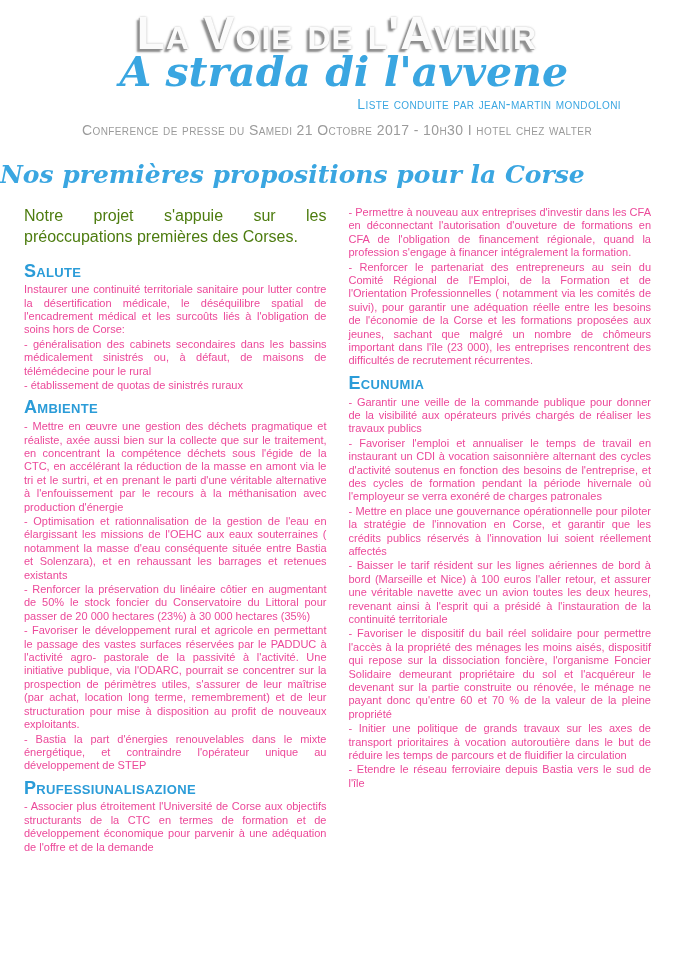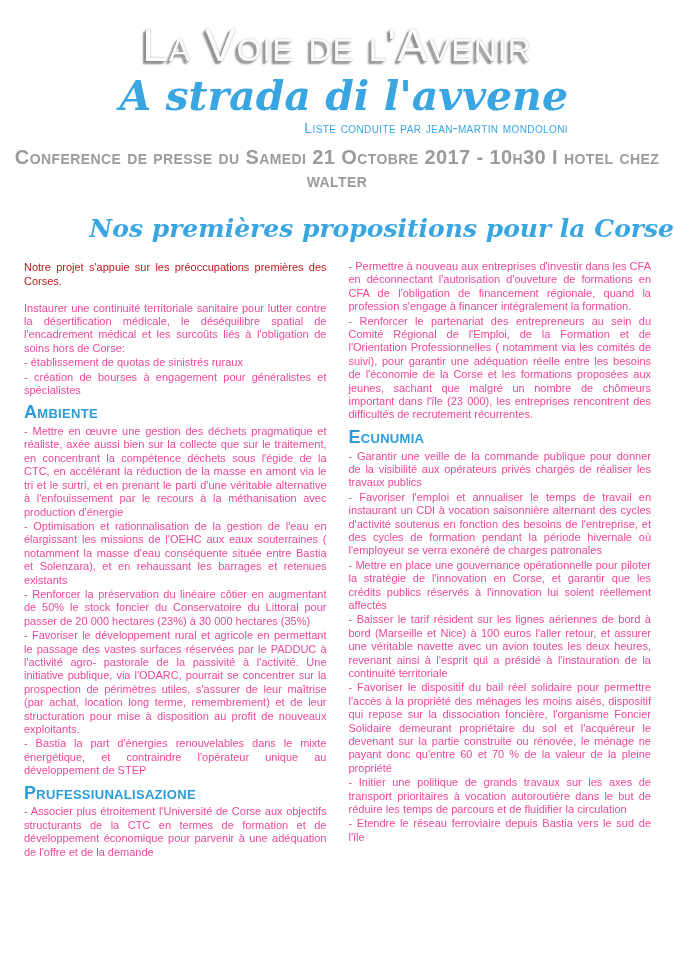--- a/index.html
+++ b/index.html
@@ -2,52 +2,52 @@
 <html lang="fr"><head>
 <meta charset="utf-8">
 <style>
   html,body{margin:0;padding:0;background:#ffffff;}
   body{width:674px;height:954px;font-family:"Liberation Sans",sans-serif;overflow:hidden;}
   .page{width:674px;height:954px;background:#fff;box-sizing:border-box;overflow:hidden;}
 
   
   .masthead{padding-top:10px;}
   .main-title{
-    margin:12px;text-align:center;
-    font-variant:small-caps;font-weight:400;
+    margin:0;text-align:center;
+    font-variant:small-caps;font-weight:700;
     font-size:46px;line-height:1.02;letter-spacing:1px;
     color:#fbfbfb;
     text-shadow:-3px 3px 2px #8d8d8d,-1px 1px 1px #a5a5a5,0 0 2px rgba(140,140,140,.65);
   }
   .script-sub{
     margin:-6px 0 0 0;text-align:right;padding-right:106px;
     font-family:"DejaVu Serif",serif;font-style:italic;font-weight:700;
     font-size:41px;line-height:1.05;color:#3aa6e1;
   }
   .liste-line{
-    margin:2px 0 0 0;text-align:right;padding-right:106px;
+    margin:2px 0 0 0;text-align:right;padding-right:53px;
     font-variant:small-caps;font-size:14px;letter-spacing:.4px;
     color:#3aa6e1;font-weight:400;
   }
   .conference{
     margin:10px 0 0 0;text-align:center;
-    font-variant:small-caps;font-size:20px;letter-spacing:.4px;
-    color:#9b9b9b;font-weight:700;
+    font-variant:small-caps;font-size:14px;letter-spacing:.4px;
+    color:#9b9b9b;font-weight:400;
   }
   .tagline{
-    margin:22px 0 0 0;text-align:right;
+    margin:22px 0 0 0;text-align:left;
     font-family:"DejaVu Serif",serif;font-style:italic;font-weight:700;
     font-size:25px;color:#3aa6e1;
   }
 
   
   .columns{display:flex;gap:22px;padding:17px 23px 0 24px;box-sizing:border-box;}
   .col{flex:1;min-width:0;}
   .intro{
-    font-size:11px;line-height:1.3;color:#b91c1c;
+    font-size:16px;line-height:1.3;color:#4d7c0f;
     text-align:justify;margin:0 0 13px 0;
   }
   .sec{
     font-variant:small-caps;font-weight:700;
     font-size:18px;line-height:1.15;letter-spacing:.3px;
     color:#2b9cd8;margin:5px 0 2px 0;
   }
   .para,.item{
     font-size:11px;line-height:1.22;color:#ec4899;
     text-align:justify;margin:0 0 1px 0;
@@ -62,23 +62,24 @@
     <h1 class="main-title">La Voie de l'Avenir</h1>
     <div class="script-sub">A strada di l'avvene</div>
     <div class="liste-line">Liste conduite par jean-martin mondoloni</div>
     <div class="conference">Conference de presse du Samedi 21 Octobre 2017 - 10h30 I hotel chez walter</div>
     <div class="tagline">Nos premières propositions pour la Corse</div>
   </div>
 
   <div class="columns">
     <div class="col" id="col-left">
         <p class="intro">Notre projet s'appuie sur les préoccupations premières des Corses.</p>
+        <h3 class="sec">Salute</h3>
         <p class="para">Instaurer une continuité territoriale sanitaire pour lutter contre la désertification médicale, le déséquilibre spatial de l'encadrement médical et les surcoûts liés à l'obligation de soins hors de Corse:</p>
+        <p class="item">- généralisation des cabinets secondaires dans les bassins médicalement sinistrés ou, à défaut, de maisons de télémédecine pour le rural</p>
         <p class="item">- établissement de quotas de sinistrés ruraux</p>
-        <p class="item">- création de bourses à engagement pour généralistes et spécialistes</p>
         <h3 class="sec">Ambiente</h3>
         <p class="item">- Mettre en œuvre une gestion des déchets pragmatique et réaliste, axée aussi bien sur la collecte que sur le traitement, en concentrant la compétence déchets sous l'égide de la CTC, en accélérant la réduction de la masse en amont via le tri et le surtri, et en prenant le parti d'une véritable alternative à l'enfouissement par le recours à la méthanisation avec production d'énergie</p>
         <p class="item">- Optimisation et rationnalisation de la gestion de l'eau en élargissant les missions de l'OEHC aux eaux souterraines ( notamment la masse d'eau conséquente située entre Bastia et Solenzara), et en rehaussant les barrages et retenues existants</p>
         <p class="item">- Renforcer la préservation du linéaire côtier en augmentant de 50% le stock foncier du Conservatoire du Littoral pour passer de 20 000 hectares (23%) à 30 000 hectares (35%)</p>
         <p class="item">- Favoriser le développement rural et agricole en permettant le passage des vastes surfaces réservées par le PADDUC à l'activité agro- pastorale de la passivité à l'activité. Une initiative publique, via l'ODARC, pourrait se concentrer sur la prospection de périmètres utiles, s'assurer de leur maîtrise (par achat, location long terme, remembrement) et de leur structuration pour mise à disposition au profit de nouveaux exploitants.</p>
         <p class="item">- Bastia la part d'énergies renouvelables dans le mixte énergétique, et contraindre l'opérateur unique au développement de STEP</p>
         <h3 class="sec">Prufessiunalisazione</h3>
         <p class="item">- Associer plus étroitement l'Université de Corse aux objectifs structurants de la CTC en termes de formation et de développement économique pour parvenir à une adéquation de l'offre et de la demande</p>
       </div>
     <div class="col" id="col-right">

